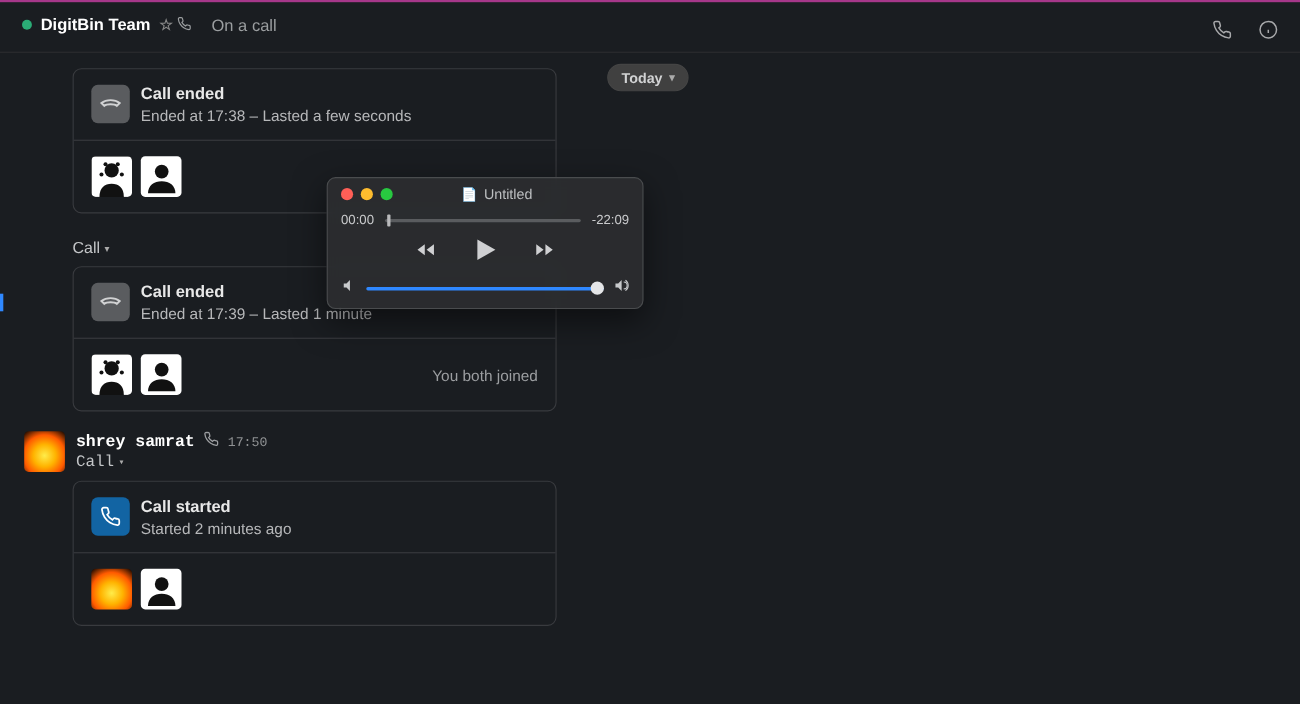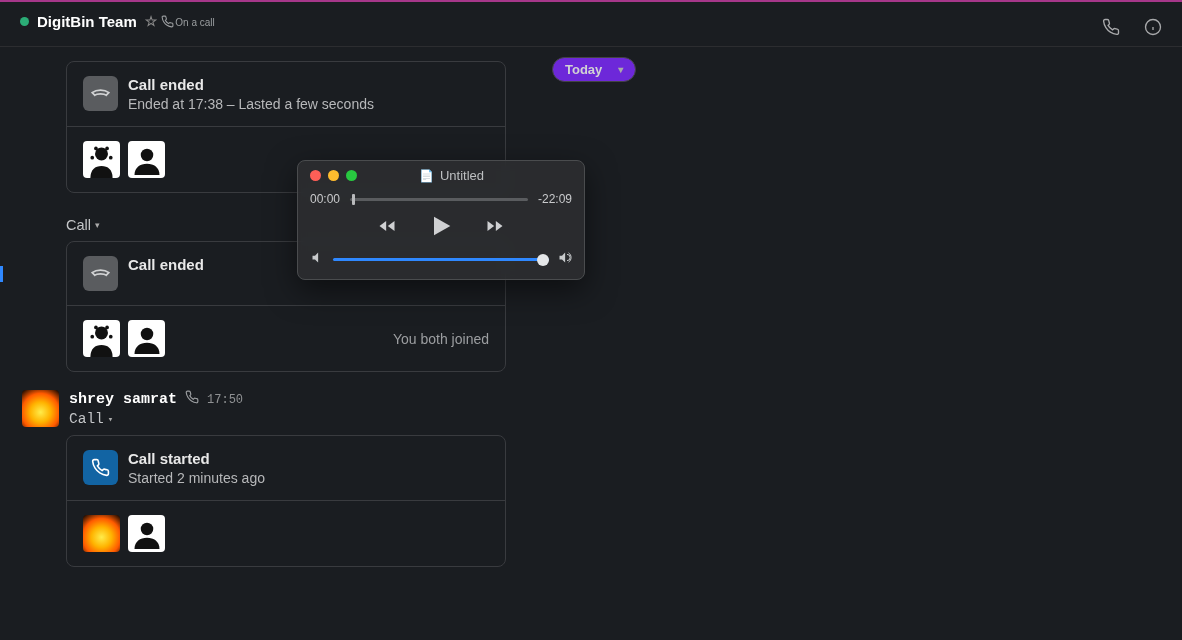--- a/index.html
+++ b/index.html
@@ -37,22 +37,22 @@
     width: 9px; height: 9px; border-radius: 50%;
     background: #2bac76;
   }
   .star-icon {
     color: #888;
     font-size: 14px;
   }
   .header-status {
     display: flex;
     align-items: center;
-    gap: 1px;
-    font-size: 10px;
+    gap: 18px;
+    font-size: 15px;
     color: #9b9ea0;
     margin-top: 3px;
     margin-left: 2px;
   }
   .header-right {
     display: flex;
     align-items: center;
     gap: 24px;
     padding-top: 6px;
     color: #a8a9ab;
@@ -68,22 +68,22 @@
     left: 552px;
     top: 10px;
     border: 1px solid #444;
     border-radius: 18px;
     padding: 4px 12px;
     font-size: 13px;
     font-weight: 700;
     color: #d1d2d3;
     display: flex;
     align-items: center;
-    gap: 16px;
-    background: #6d28d9;
+    gap: 6px;
+    background: #404040;
   }
   .date-divider .chev { font-size: 10px; color: #aaa; }
 
   .left-accent {
     position: absolute;
     left: 0;
     top: 219px;
     width: 3px;
     height: 16px;
     background: #2f88ff;
@@ -395,20 +395,21 @@
         <span class="caret">▾</span>
       </div><div class="call-card">
         <div class="cc-top">
           <div class="cc-icon">
             <svg width="21" height="21" viewBox="0 0 24 24" fill="none" stroke="currentColor" stroke-width="2">
               <path d="M2.5 11c5-4 14-4 19 0l-3 3c-1-1-3-1.7-6.5-1.7S6.5 13 5.5 14z"></path>
             </svg>
           </div>
           <div class="cc-text">
             <div class="t1">Call ended</div>
+            <div class="t2">Ended at 17:39 – Lasted 1 minute</div>
           </div>
         </div>
         <div class="cc-bottom">
           <div class="avatar-row">
             <div class="avatar bw">
               <svg width="37" height="37" viewBox="0 0 40 40">
                 <rect width="40" height="40" fill="#000"></rect>
                 <g fill="#eee">
                   <circle cx="20" cy="14" r="7"></circle>
                   <circle cx="10" cy="18" r="2"></circle>

